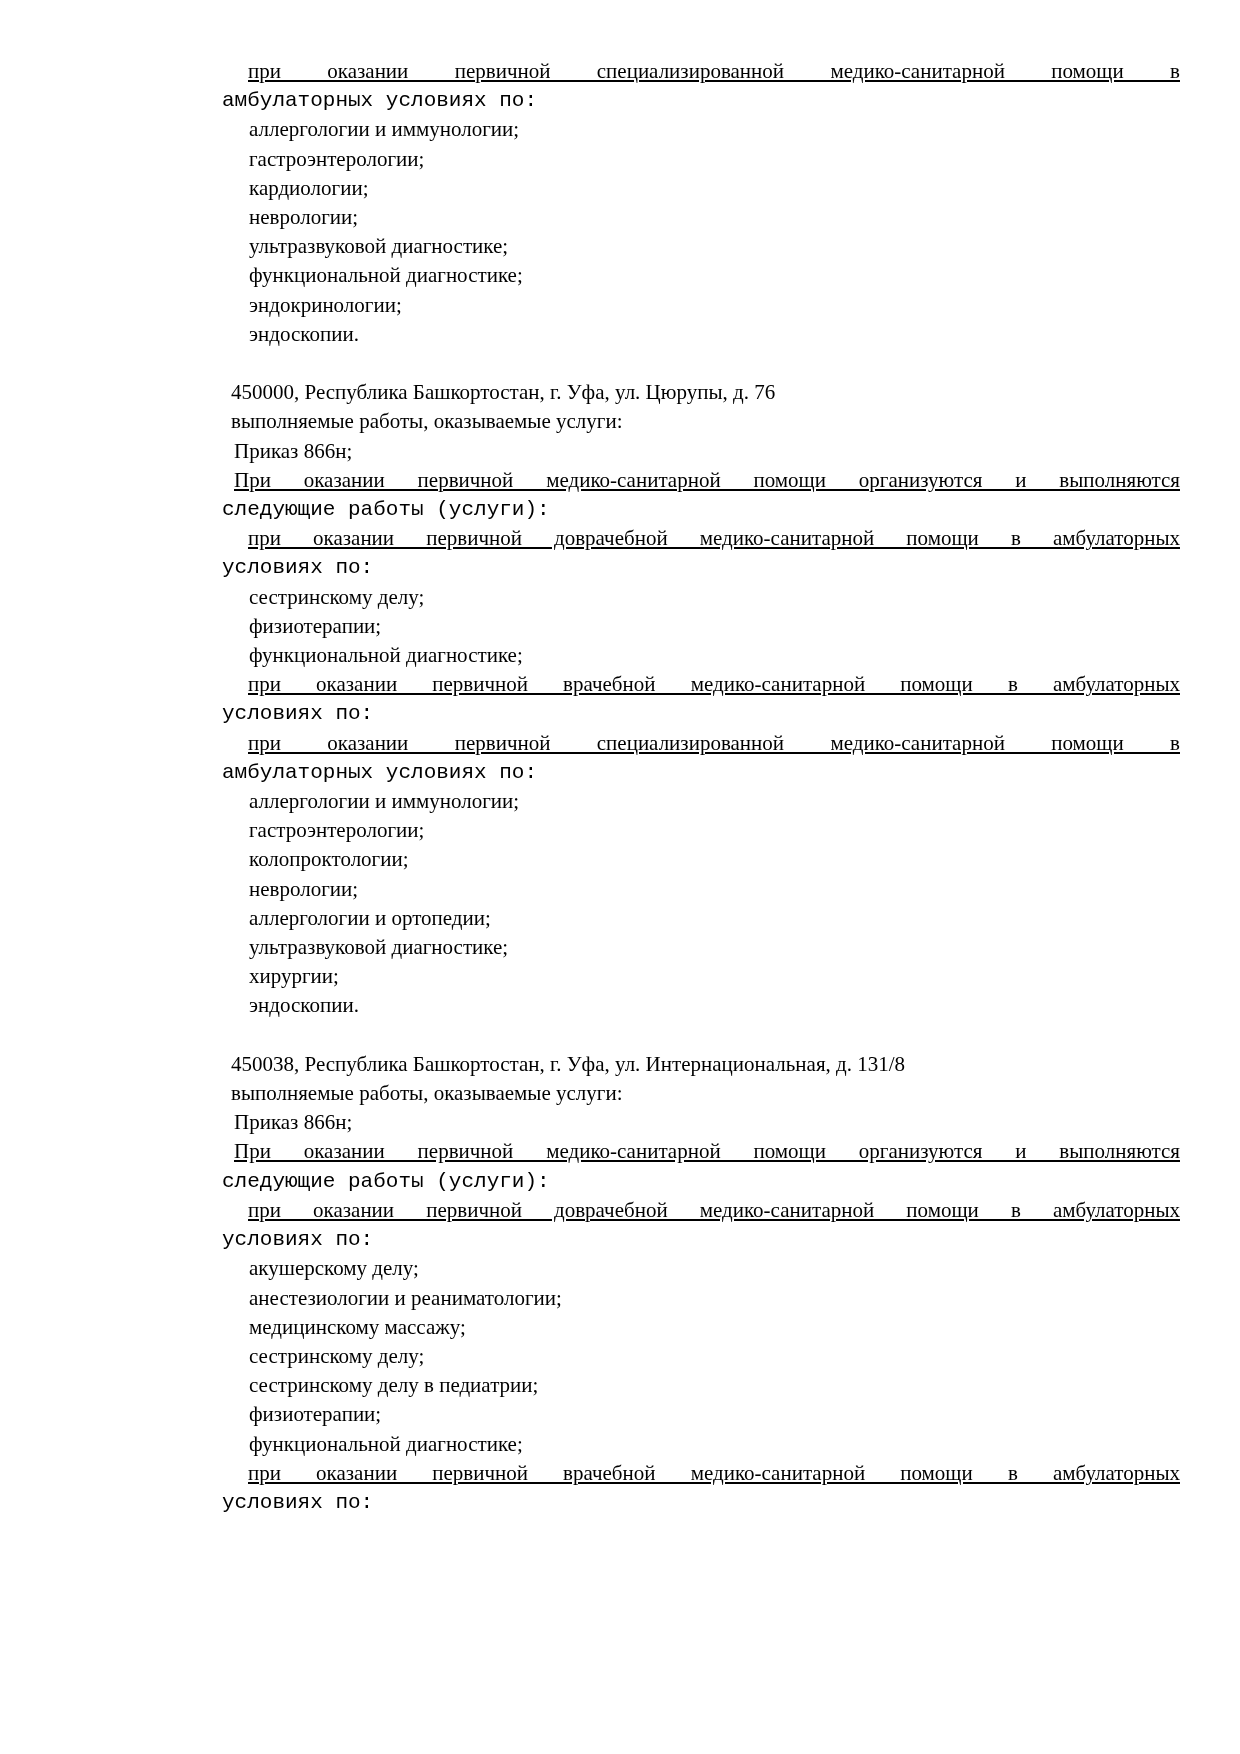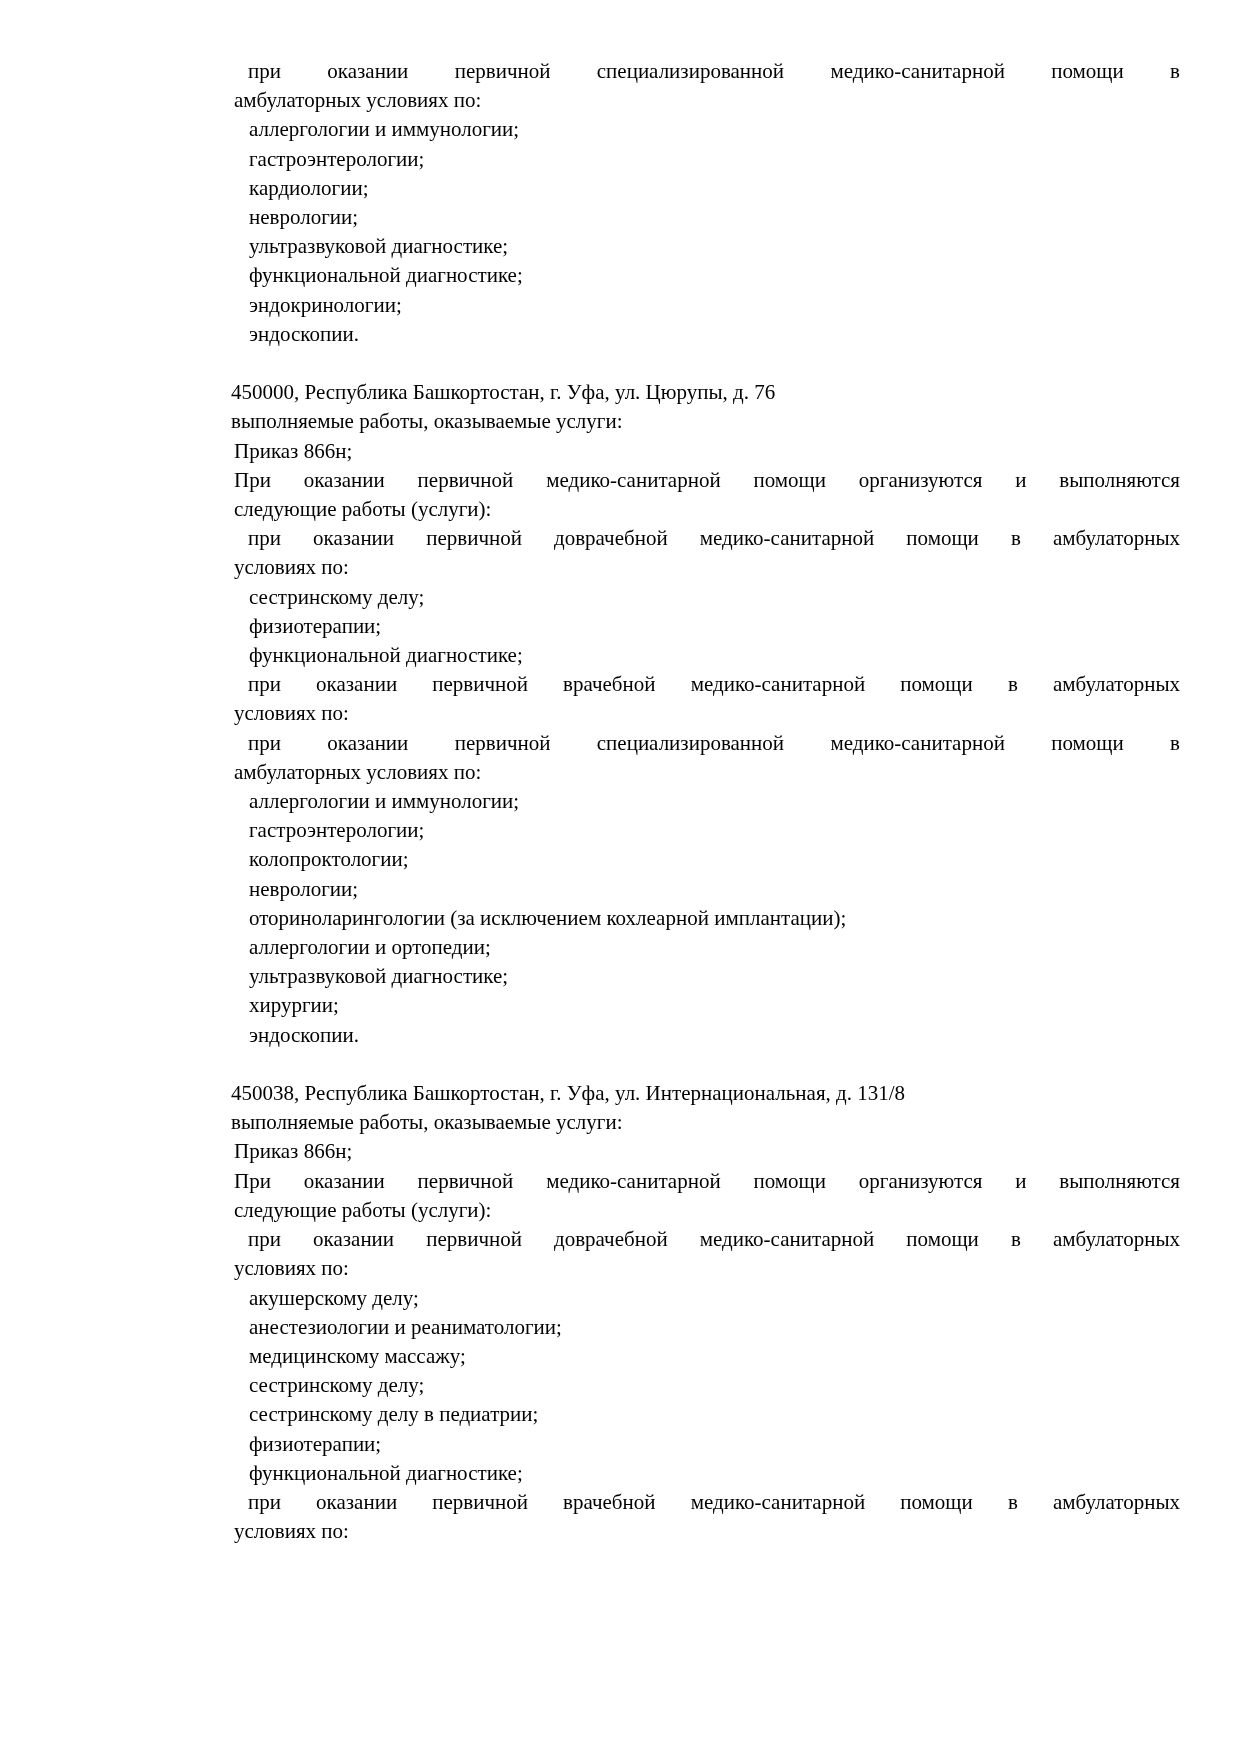--- a/index.html
+++ b/index.html
@@ -21,27 +21,28 @@
   .textblock {
     box-sizing: border-box;
     width: 1240px;
     padding: 57px 60px 0 219px;
   }
   .line {
     white-space: normal;
   }
   .line.addr  { margin-left: 12px; }
   .line.svc   { margin-left: 15px; }
-  .line.cont  { margin-left: 15px; }
+  .line.cont  { margin-left: 3px; font-family: Liberation Mono, monospace; }
   .line.para1 { margin-left: 15px; text-indent: 14px; }
   .line.item  { margin-left: 30px; }
   .line.blank { min-height: 29.2px; }
   .line.j {
     text-align: justify;
     text-align-last: justify;
+    text-decoration: underline;
   }
 </style>
 </head>
 <body>
 
 <div class="page">
   <div class="textblock">
       <div class="line para1 j">при оказании первичной специализированной медико-санитарной помощи в</div>
       <div class="line cont">амбулаторных условиях по:</div>
       <div class="line item">аллергологии и иммунологии;</div>
@@ -64,21 +65,20 @@
       <div class="line item">физиотерапии;</div>
       <div class="line item">функциональной диагностике;</div>
       <div class="line para1 j">при оказании первичной врачебной медико-санитарной помощи в амбулаторных</div>
       <div class="line cont">условиях по:</div>
       <div class="line para1 j">при оказании первичной специализированной медико-санитарной помощи в</div>
       <div class="line cont">амбулаторных условиях по:</div>
       <div class="line item">аллергологии и иммунологии;</div>
       <div class="line item">гастроэнтерологии;</div>
       <div class="line item">колопроктологии;</div>
       <div class="line item">неврологии;</div>
-      <div class="line item">оториноларингологии (за исключением кохлеарной имплантации);</div>
       <div class="line item">аллергологии и ортопедии;</div>
       <div class="line item">ультразвуковой диагностике;</div>
       <div class="line item">хирургии;</div>
       <div class="line item">эндоскопии.</div>
       <div class="line blank"></div>
       <div class="line addr">450038, Республика Башкортостан, г. Уфа, ул. Интернациональная, д. 131/8</div>
       <div class="line addr">выполняемые работы, оказываемые услуги:</div>
       <div class="line svc">Приказ 866н;</div>
       <div class="line svc j">При оказании первичной медико-санитарной помощи организуются и выполняются</div>
       <div class="line cont">следующие работы (услуги):</div>

